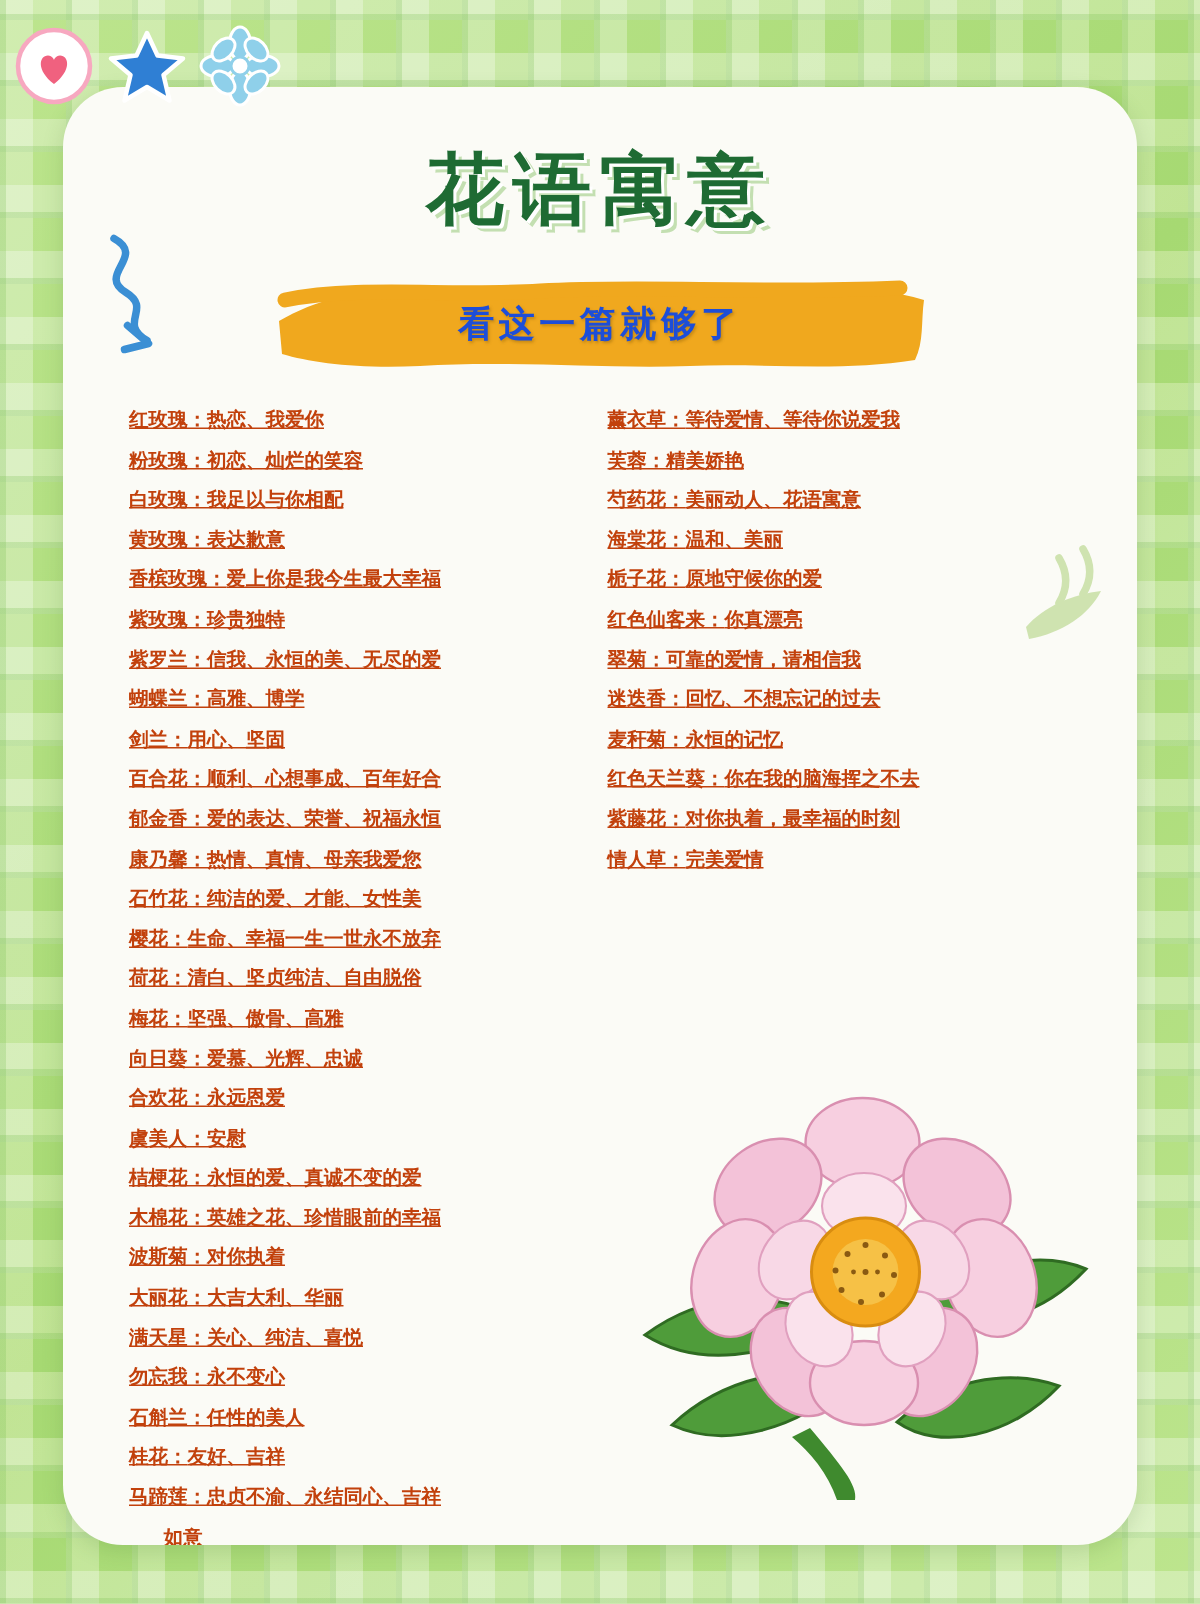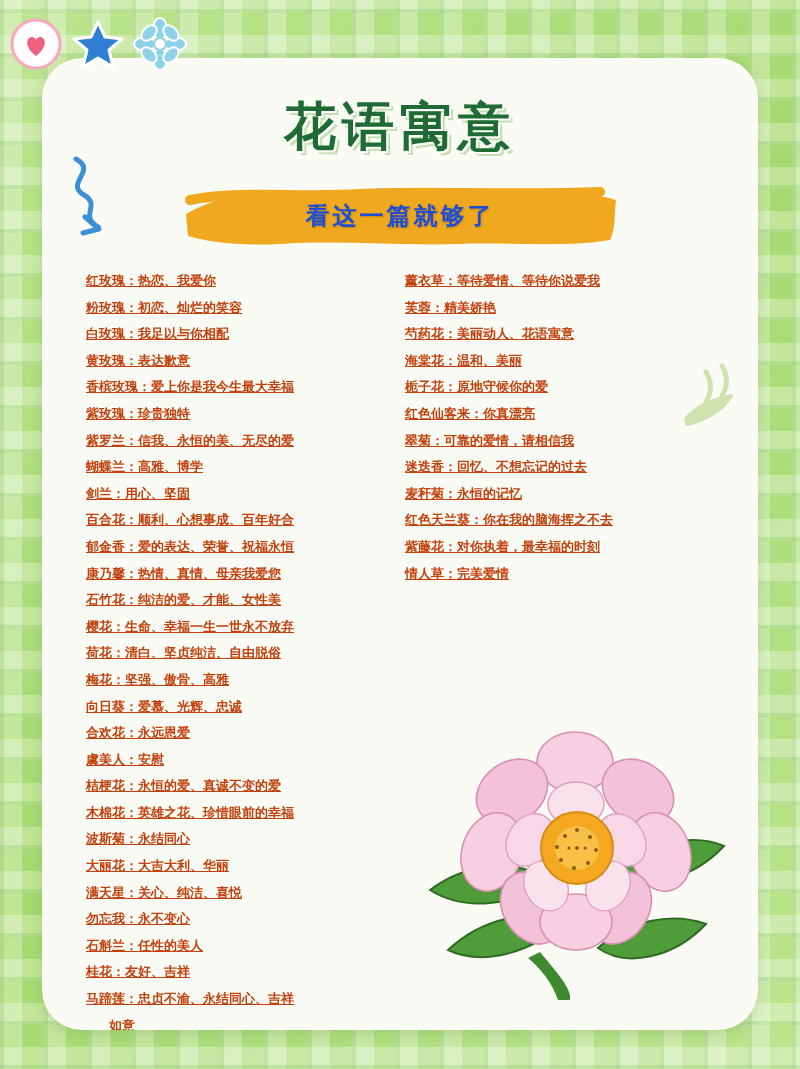--- a/index.html
+++ b/index.html
@@ -218,21 +218,21 @@
       <div class="entry"><span class="nm">康乃馨：</span><span class="ds">热情、真情、母亲我爱您</span></div>
       <div class="entry"><span class="nm">石竹花：</span><span class="ds">纯洁的爱、才能、女性美</span></div>
       <div class="entry"><span class="nm">樱花：</span><span class="ds">生命、幸福一生一世永不放弃</span></div>
       <div class="entry"><span class="nm">荷花：</span><span class="ds">清白、坚贞纯洁、自由脱俗</span></div>
       <div class="entry"><span class="nm">梅花：</span><span class="ds">坚强、傲骨、高雅</span></div>
       <div class="entry"><span class="nm">向日葵：</span><span class="ds">爱慕、光辉、忠诚</span></div>
       <div class="entry"><span class="nm">合欢花：</span><span class="ds">永远恩爱</span></div>
       <div class="entry"><span class="nm">虞美人：</span><span class="ds">安慰</span></div>
       <div class="entry"><span class="nm">桔梗花：</span><span class="ds">永恒的爱、真诚不变的爱</span></div>
       <div class="entry"><span class="nm">木棉花：</span><span class="ds">英雄之花、珍惜眼前的幸福</span></div>
-      <div class="entry"><span class="nm">波斯菊：</span><span class="ds">永结同心</span></div>
+      <div class="entry"><span class="nm">波斯菊：</span><span class="ds">对你执着</span></div>
       <div class="entry"><span class="nm">大丽花：</span><span class="ds">大吉大利、华丽</span></div>
       <div class="entry"><span class="nm">满天星：</span><span class="ds">关心、纯洁、喜悦</span></div>
       <div class="entry"><span class="nm">勿忘我：</span><span class="ds">永不变心</span></div>
       <div class="entry"><span class="nm">石斛兰：</span><span class="ds">任性的美人</span></div>
       <div class="entry"><span class="nm">桂花：</span><span class="ds">友好、吉祥</span></div>
       <div class="entry"><span class="nm">马蹄莲：</span><span class="ds">忠贞不渝、永结同心、吉祥</span></div>
       <div class="entry entry-cont"><span class="ds">如意</span></div>
     </div>
 
     <div class="col right">

